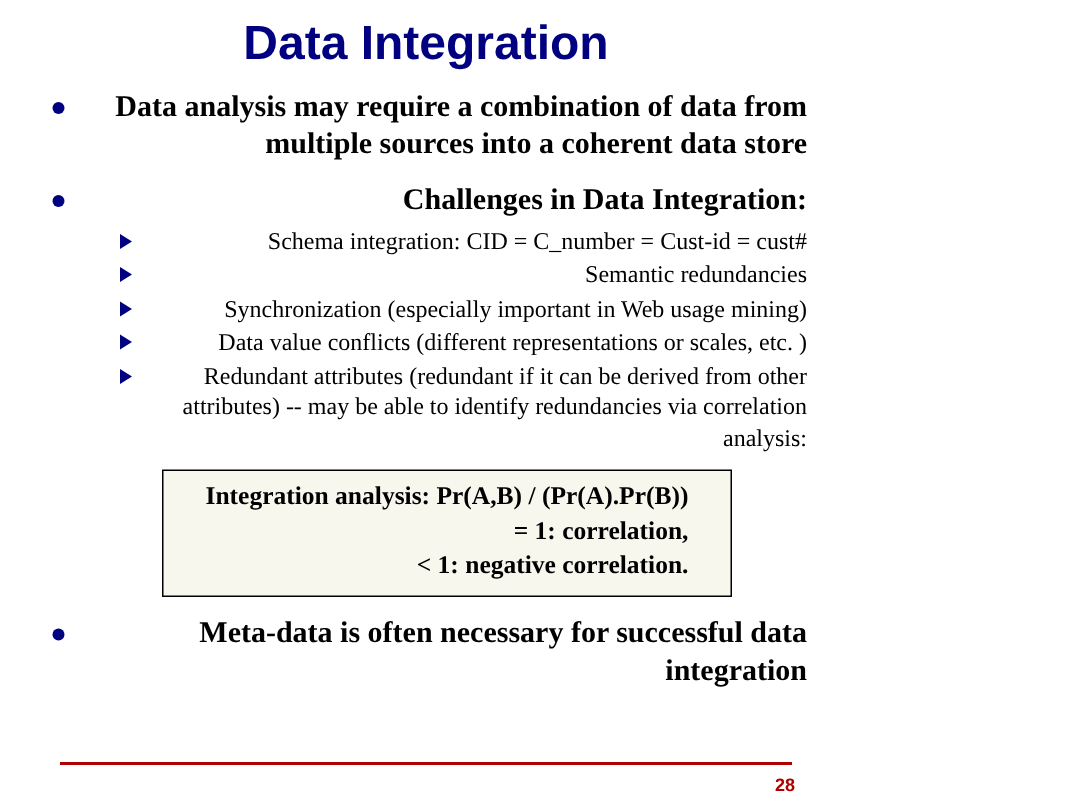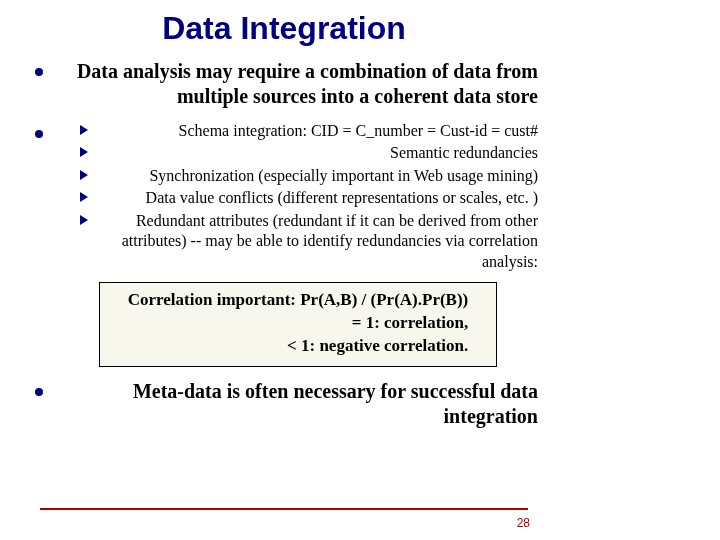--- a/index.html
+++ b/index.html
@@ -96,49 +96,50 @@
     right: 40px;
     bottom: 30px;
     border-top: 2px solid #b00000;
   }
   .page-num {
     position: absolute;
     right: 38px;
     bottom: 10px;
     font-family: Arial, Helvetica, sans-serif;
     font-size: 12px;
-    font-weight: normal;
+    font-weight: bold;
     color: #b00000;
   }
 </style>
 </head>
 <body>
 
 <div class="slide">
 
   <h1 class="title">Data Integration</h1>
 
   <ul class="top">
 
     <li>
       <span>Data analysis may require a combination of data from multiple sources into a coherent data store</span>
     </li>
 
     <li>
+      <span>Challenges in Data Integration:</span>
       <ul class="sub">
         <li><span>Schema integration: CID = C_number = Cust-id = cust#</span></li>
         <li><span>Semantic redundancies</span></li>
         <li><span>Synchronization (especially important in Web usage mining)</span></li>
         <li><span>Data value conflicts (different representations or scales, etc. )</span></li>
         <li><span>Redundant attributes (redundant if it can be derived from other attributes) -- may be able to identify redundancies via correlation analysis:</span></li>
       </ul>
 
       <div class="callout-row">
         <div class="callout">
-          <div class="l1">Correlation important:  Pr(A,B) / (Pr(A).Pr(B))</div>
+          <div class="l1">Integration analysis:  Pr(A,B) / (Pr(A).Pr(B))</div>
           <div class="indent">= 1: correlation,</div>
           <div class="indent">&lt; 1: negative correlation.</div>
         </div>
       </div>
     </li>
 
     <li>
       <span>Meta-data is often necessary for successful data integration</span>
     </li>
 

